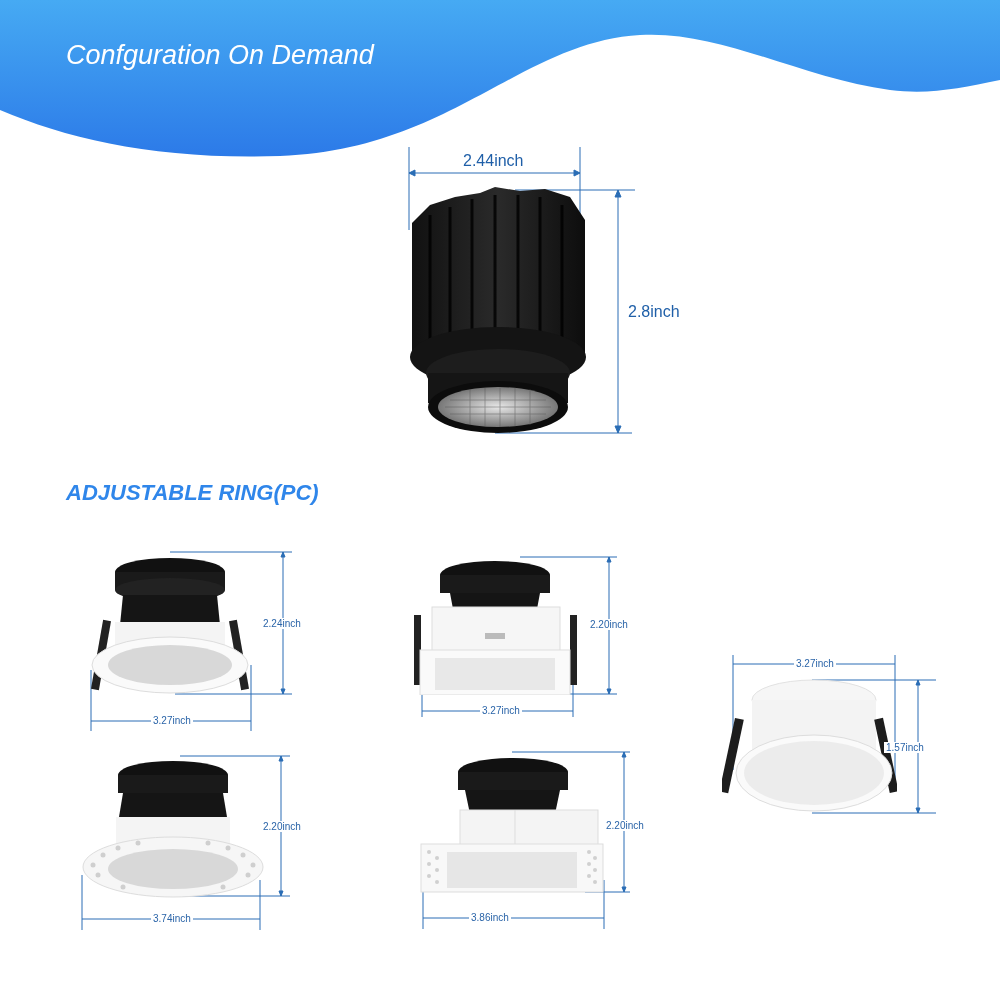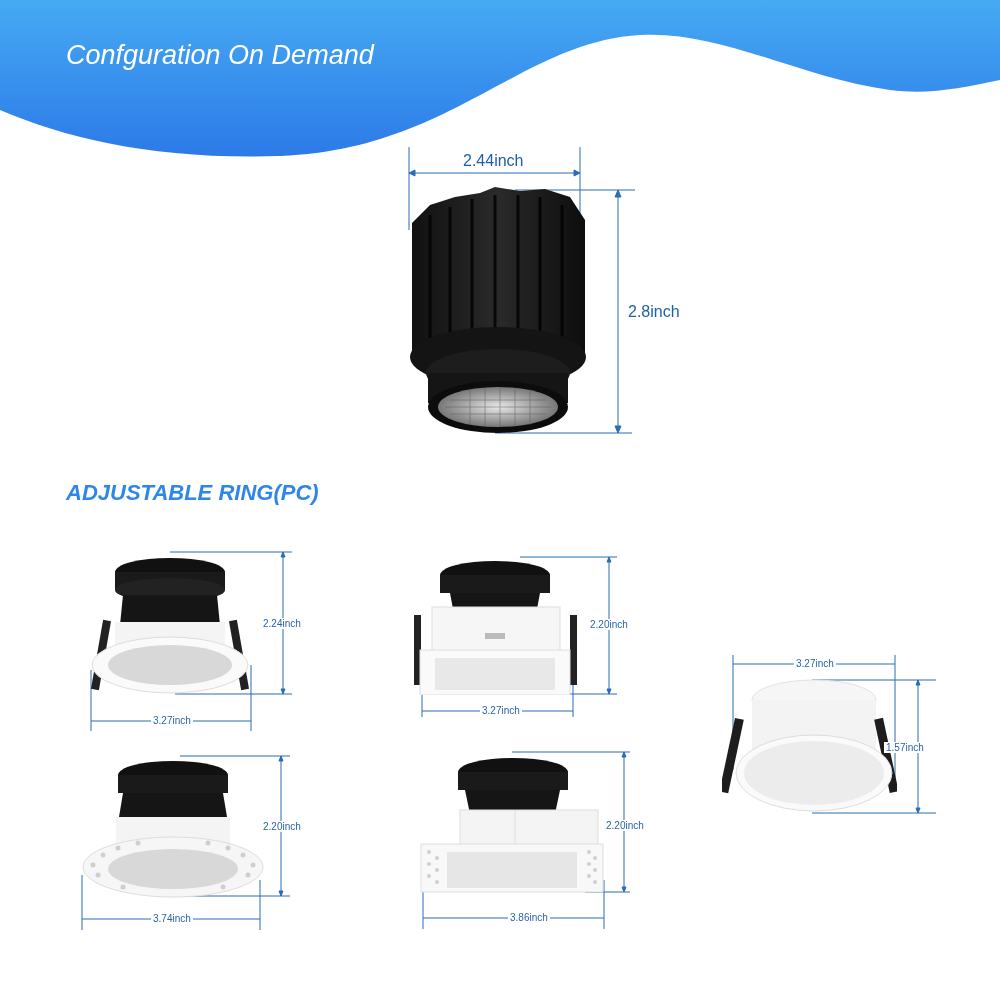--- a/index.html
+++ b/index.html
@@ -201,21 +201,21 @@
       <circle cx="22" cy="130" r="2"></circle>
     <circle cx="174" cy="100" r="2"></circle>
       <circle cx="174" cy="112" r="2"></circle>
       <circle cx="174" cy="124" r="2"></circle>
     <circle cx="180" cy="106" r="2"></circle>
       <circle cx="180" cy="118" r="2"></circle>
       <circle cx="180" cy="130" r="2"></circle>
   </g>
 </svg>
 <div class="dim-label small" style="left:604px;top:820px;">2.20inch</div>
-<div class="dim-label small" style="left:508px;top:912px;">3.86inch</div>
+<div class="dim-label small" style="left:469px;top:912px;">3.86inch</div>
 
 <svg class="product" style="left:722px;top:678px" width="175" height="140" viewBox="0 0 175 140">
   <ellipse cx="92" cy="22" rx="62" ry="20" fill="#f6f6f6" stroke="#e2e2e2"></ellipse>
   <rect x="30" y="22" width="124" height="55" fill="#f3f3f3"></rect>
   <rect x="5" y="40" width="9" height="75" fill="#1d1d1d" transform="rotate(12 9 78)"></rect>
   <rect x="160" y="40" width="9" height="75" fill="#1d1d1d" transform="rotate(-12 164 78)"></rect>
   <ellipse cx="92" cy="95" rx="78" ry="38" fill="#fafafa" stroke="#ddd"></ellipse>
   <ellipse cx="92" cy="95" rx="70" ry="32" fill="#ececec"></ellipse>
 </svg>
 <div class="dim-label small" style="left:794px;top:658px;">3.27inch</div>

